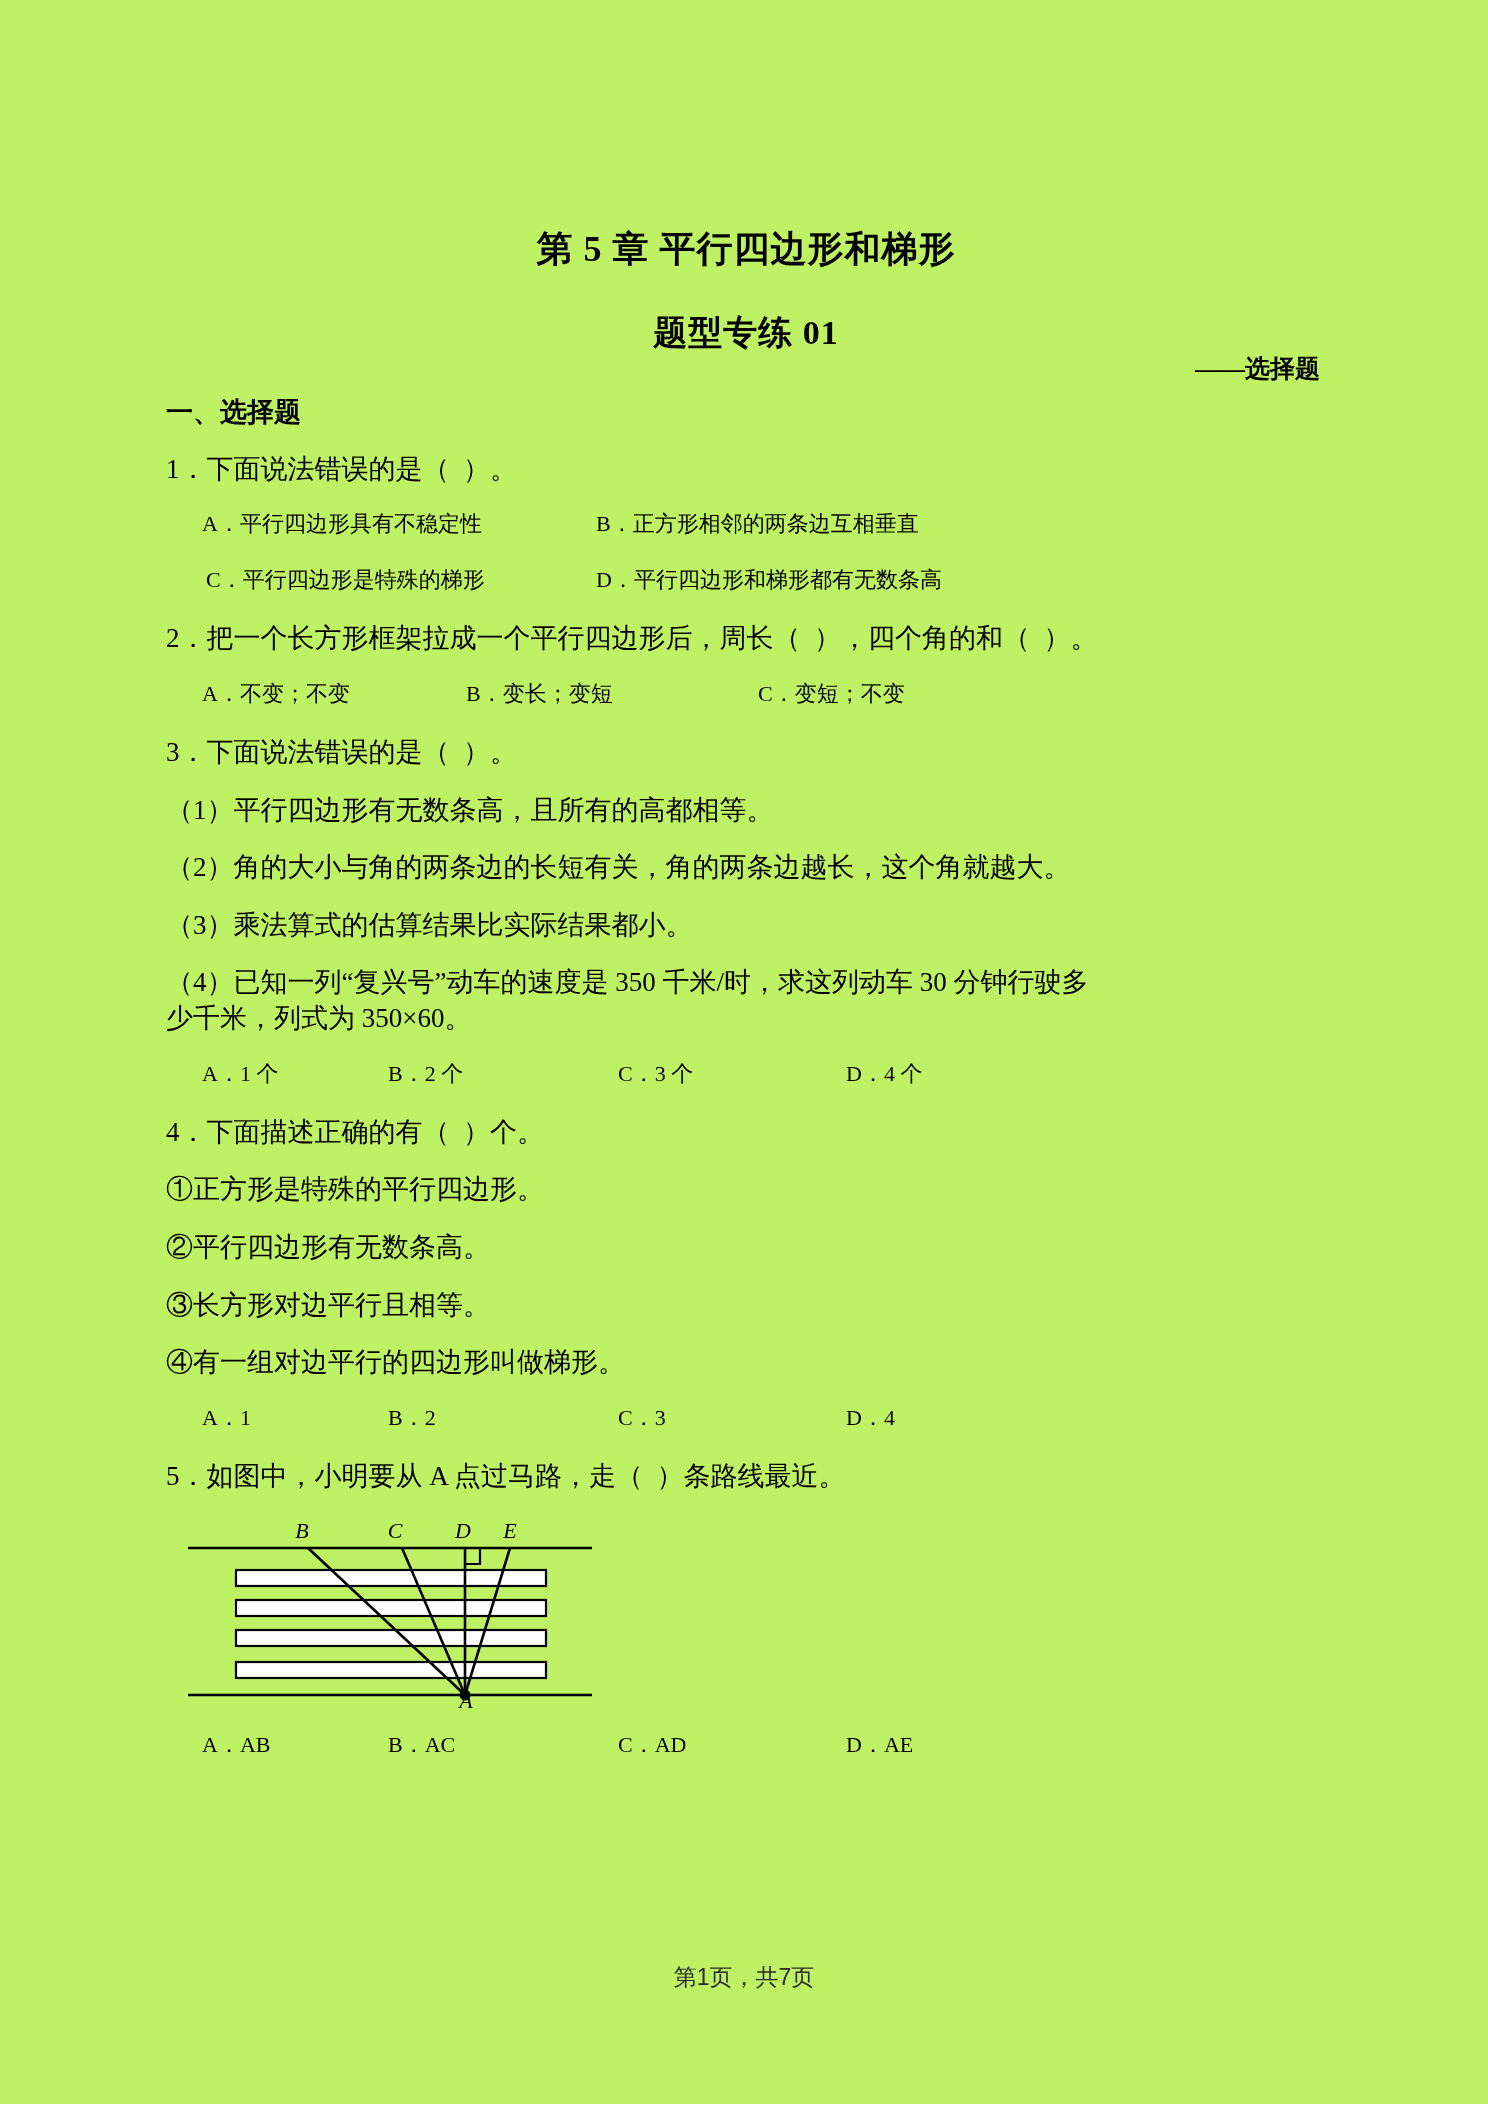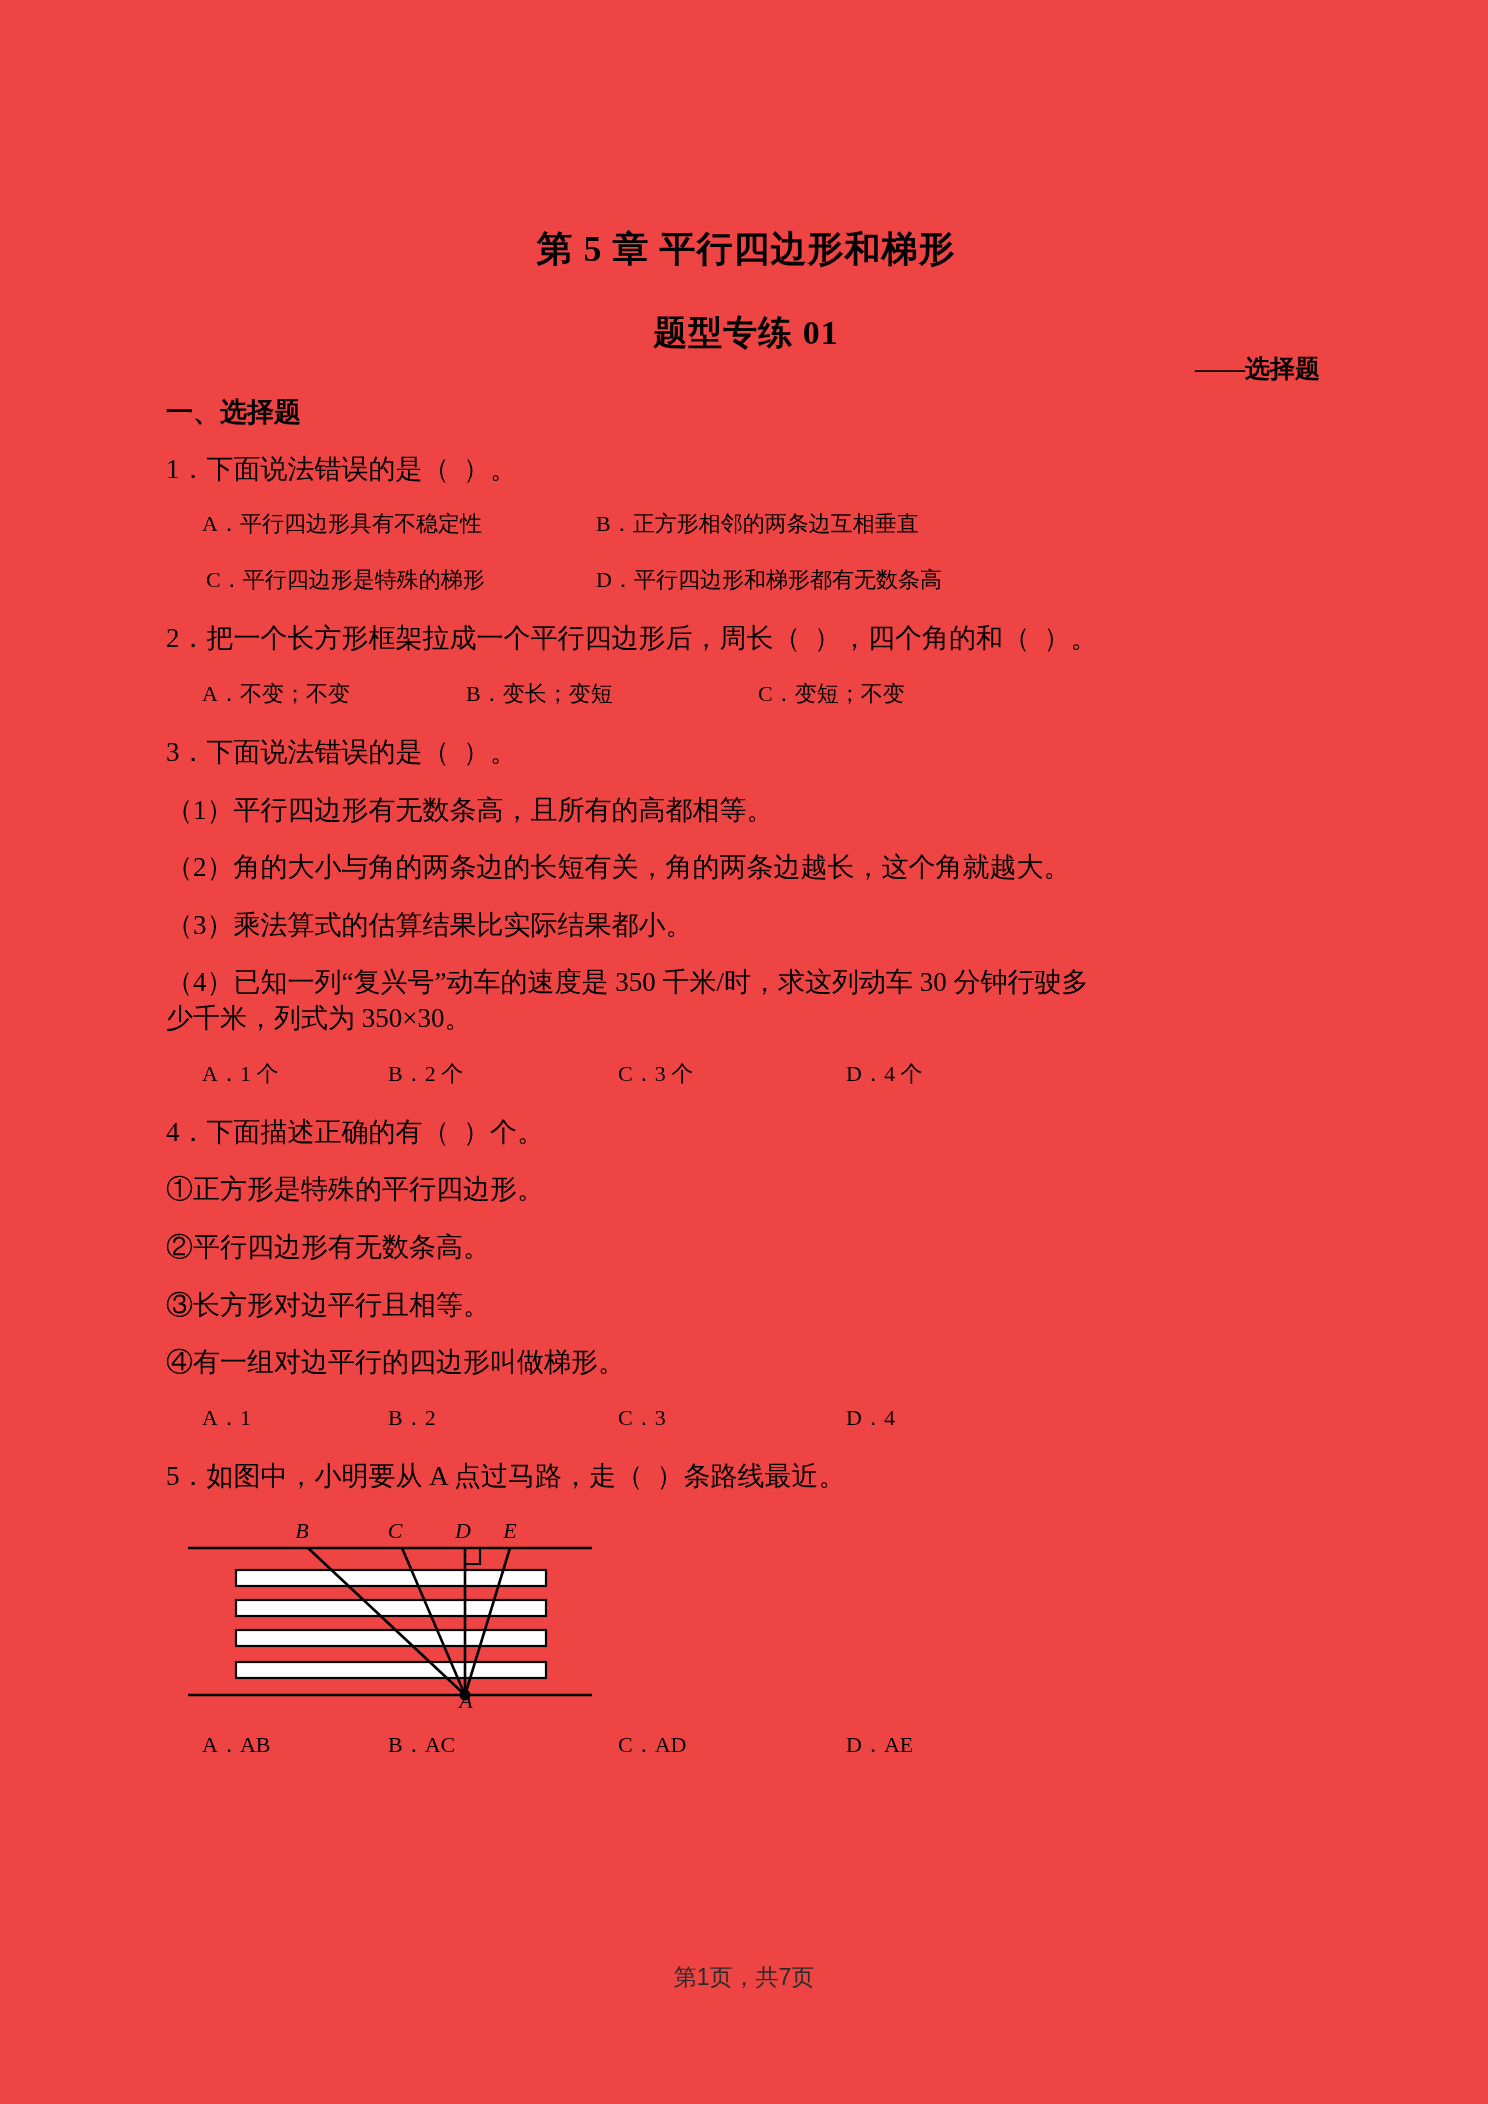--- a/index.html
+++ b/index.html
@@ -9,21 +9,21 @@
   }
   body {
     font-family: "Liberation Serif", "DejaVu Serif", serif;
     color: #000000;
   }
   .page {
     position: relative;
     width: 1488px;
     height: 2104px;
     margin: 0 auto;
-    background: #ef4444;
+    background: #bef264;
     overflow: hidden;
     box-sizing: border-box;
   }
   .content {
     position: absolute;
     left: 166px;
     top: 0;
     width: 1160px;
   }
 
@@ -153,21 +153,21 @@
       <span class="opt" style="left:300px;">B．变长；变短</span>
       <span class="opt" style="left:592px;">C．变短；不变</span>
     </div>
 
     <div class="q-stem">3．下面说法错误的是（  ）。</div>
 
     <div class="q-sub">（1）平行四边形有无数条高，且所有的高都相等。</div>
     <div class="q-sub">（2）角的大小与角的两条边的长短有关，角的两条边越长，这个角就越大。</div>
     <div class="q-sub">（3）乘法算式的估算结果比实际结果都小。</div>
     <div class="q-sub">（4）已知一列“复兴号”动车的速度是 350 千米/时，求这列动车 30 分钟行驶多</div>
-    <div class="q-cont">少千米，列式为 350×30。</div>
+    <div class="q-cont">少千米，列式为 350×60。</div>
 
     <div class="opt-row">
       <span class="opt" style="left:36px;">A．1 个</span>
       <span class="opt" style="left:222px;">B．2 个</span>
       <span class="opt" style="left:452px;">C．3 个</span>
       <span class="opt" style="left:680px;">D．4 个</span>
     </div>
 
     <div class="q-stem">4．下面描述正确的有（  ）个。</div>
 

